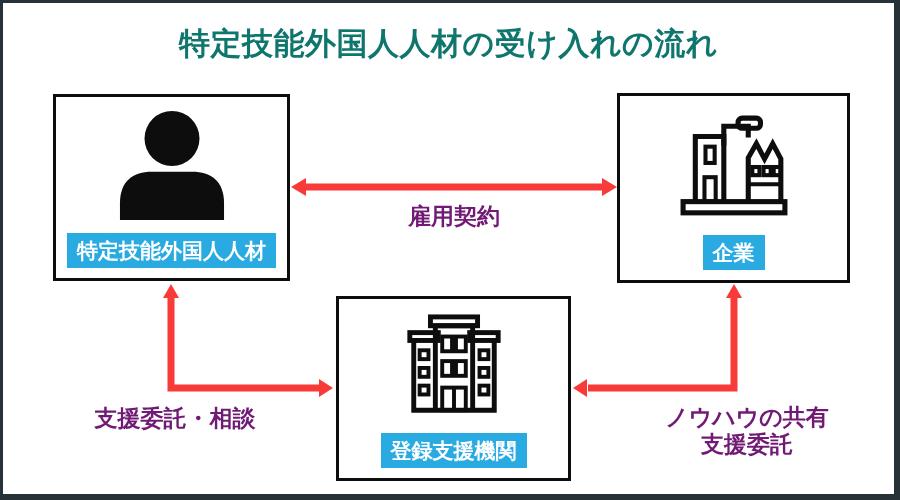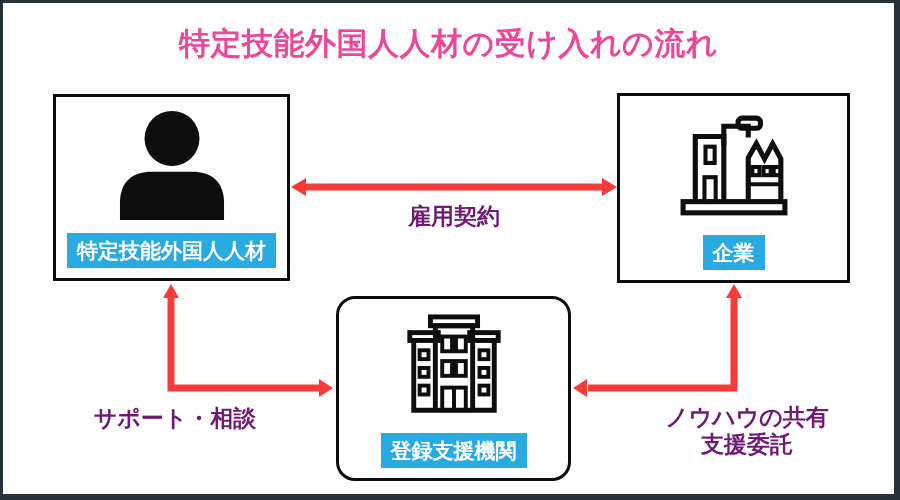--- a/index.html
+++ b/index.html
@@ -4,29 +4,29 @@
 <style>
   html,body{margin:0;padding:0;background:#fff;}
   .canvas{
     position:relative;width:900px;height:500px;box-sizing:border-box;
     background:#ffffff;border:solid #263238;border-width:3px 6px 6px 3px;
     font-family:"Liberation Sans","DejaVu Sans",sans-serif;color:#0d0d0d;
     overflow:hidden;
   }
   .title{
     position:absolute;top:20px;left:0;right:0;margin:0;text-align:center;
-    font-size:31px;font-weight:bold;letter-spacing:0.5px;color:#ec4899;
+    font-size:31px;font-weight:bold;letter-spacing:0.5px;color:#0f766e;
   }
   .node{
     position:absolute;background:#ffffff;border:3px solid #0d0d0d;box-sizing:border-box;
     display:flex;flex-direction:column;align-items:center;
   }
   .node-worker{left:50px;top:91px;width:237px;height:187px;}
   .node-company{left:614px;top:90px;width:233px;height:190px;}
-  .node-support{left:333px;top:293px;width:235px;height:185px;border-radius:19px;}
+  .node-support{left:333px;top:293px;width:235px;height:185px;}
   .icon-wrap{flex:1;display:flex;align-items:center;justify-content:center;width:100%;}
   .node-label{
     margin-bottom:10px;height:35px;line-height:35px;padding:0 10px;
     background:#29abe2;color:#ffffff;font-size:21px;font-weight:bold;white-space:nowrap;
   }
   .arrow{position:absolute;overflow:visible;}
   .arrow-label{
     position:absolute;font-size:23px;font-weight:bold;color:#701a75;
     text-align:center;line-height:27px;white-space:nowrap;
   }
@@ -110,21 +110,21 @@
     <polygon points="1,14 16,5 16,23" fill="#f83a38"></polygon>
     <polygon points="327,14 312,5 312,23" fill="#f83a38"></polygon>
   </svg>
   <div class="arrow-label lbl-employment">雇用契約</div>
 
   <svg class="arrow" style="left:160px;top:280px;" width="176" height="116">
     <path d="M8,14 L8,105 L158,105" fill="none" stroke="#f83a38" stroke-width="7"></path>
     <polygon points="8,1 0,15 16,15" fill="#f83a38"></polygon>
     <polygon points="170,105 156,96 156,114" fill="#f83a38"></polygon>
   </svg>
-  <div class="arrow-label lbl-support">サポート・相談</div>
+  <div class="arrow-label lbl-support">支援委託・相談</div>
 
   <svg class="arrow" style="left:556px;top:280px;" width="184" height="116">
     <path d="M175,14 L175,105 L29,105" fill="none" stroke="#f83a38" stroke-width="7"></path>
     <polygon points="175,1 167,15 183,15" fill="#f83a38"></polygon>
     <polygon points="14,105 28,96 28,114" fill="#f83a38"></polygon>
   </svg>
   <div class="arrow-label lbl-consignment">
     <div>ノウハウの共有</div>
     <div>支援委託</div>
   </div>

